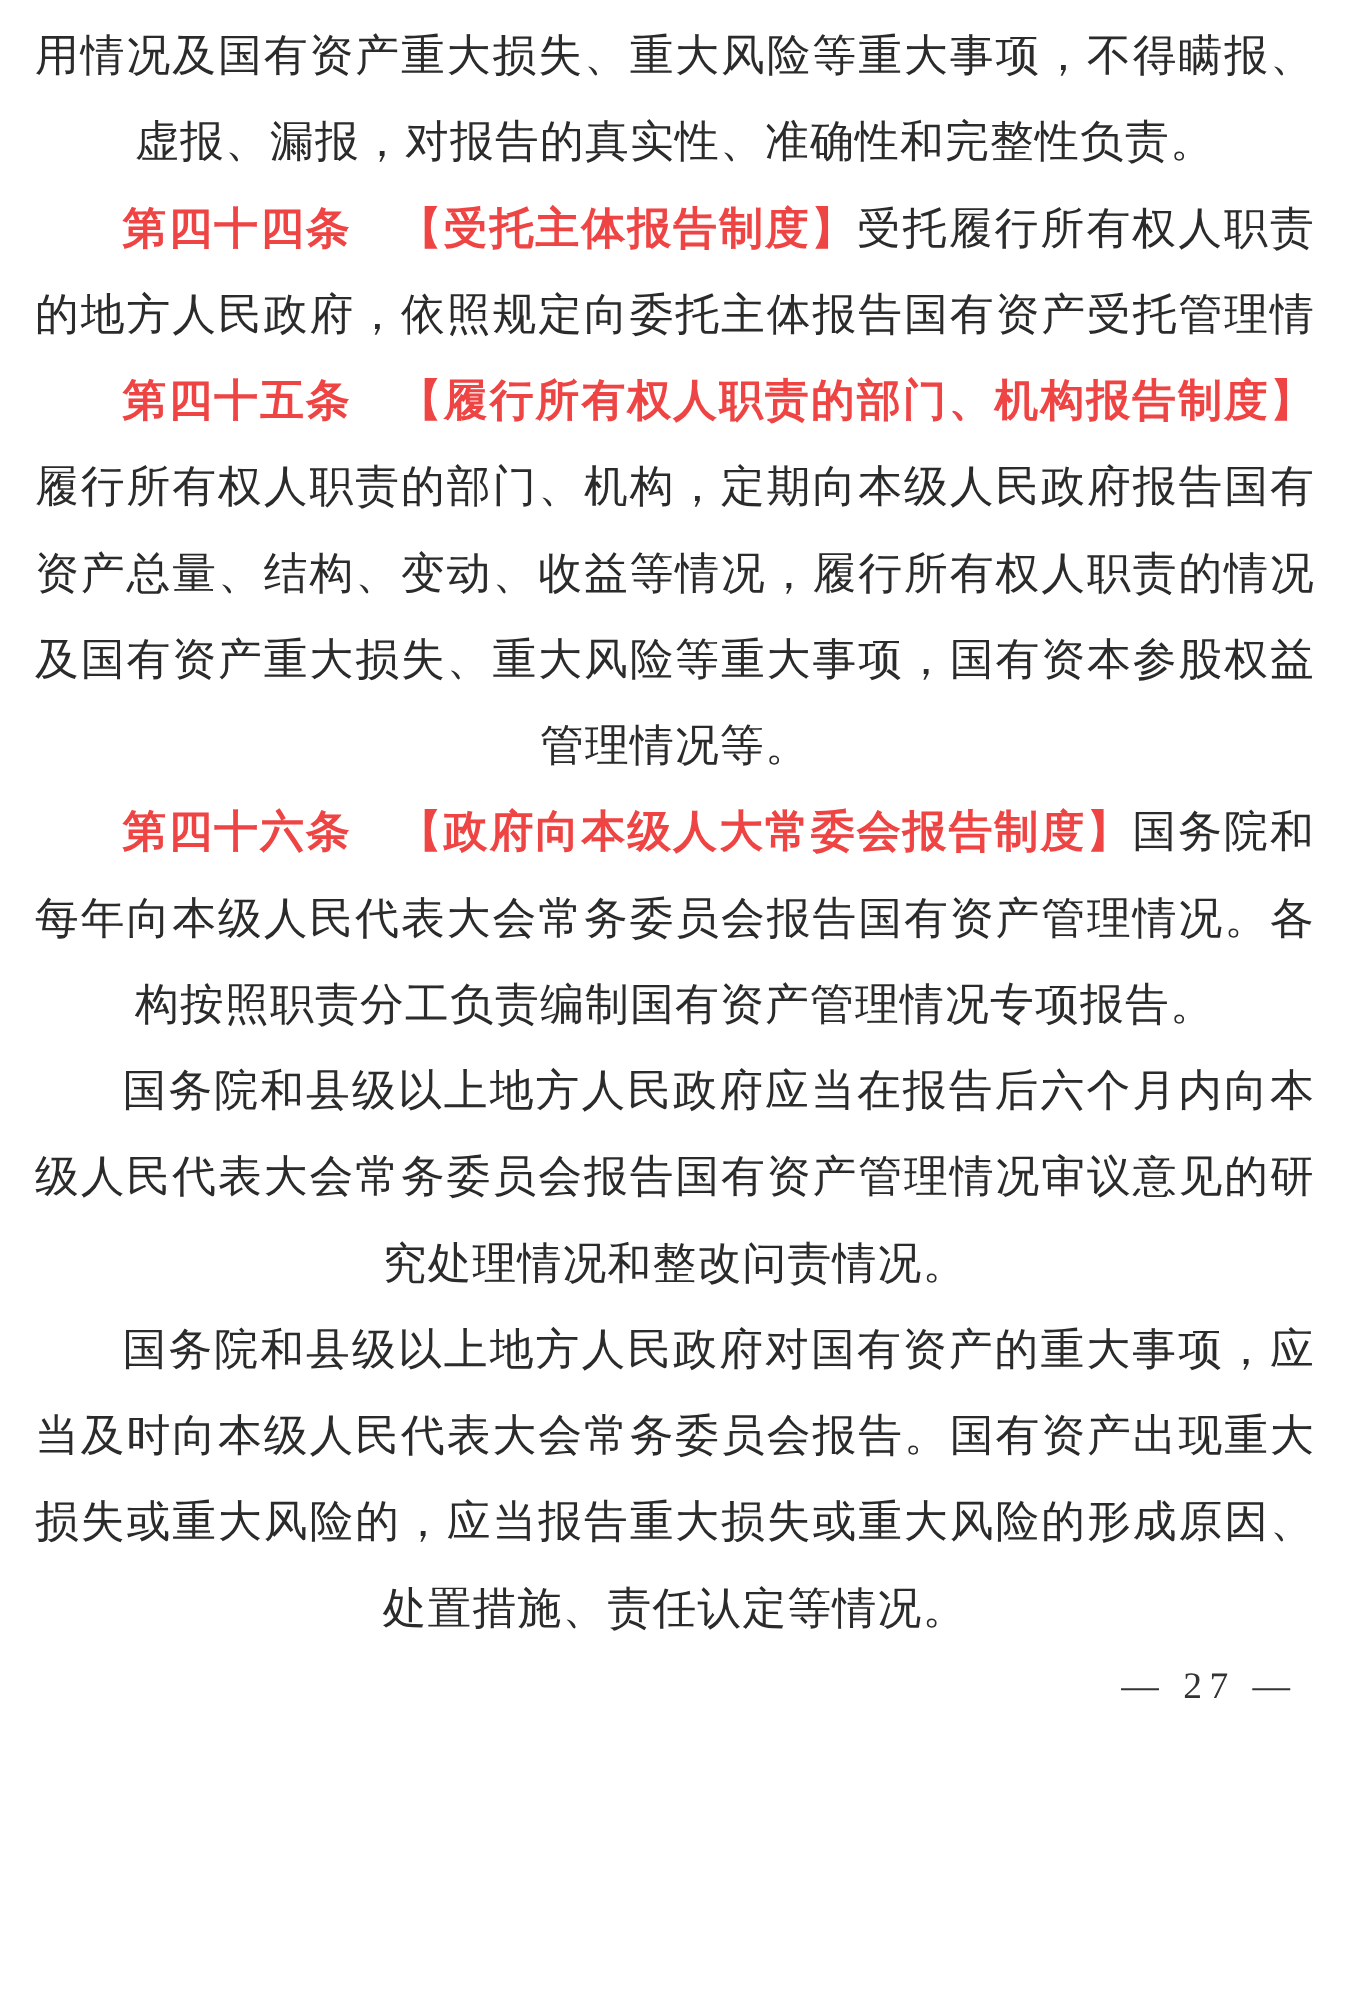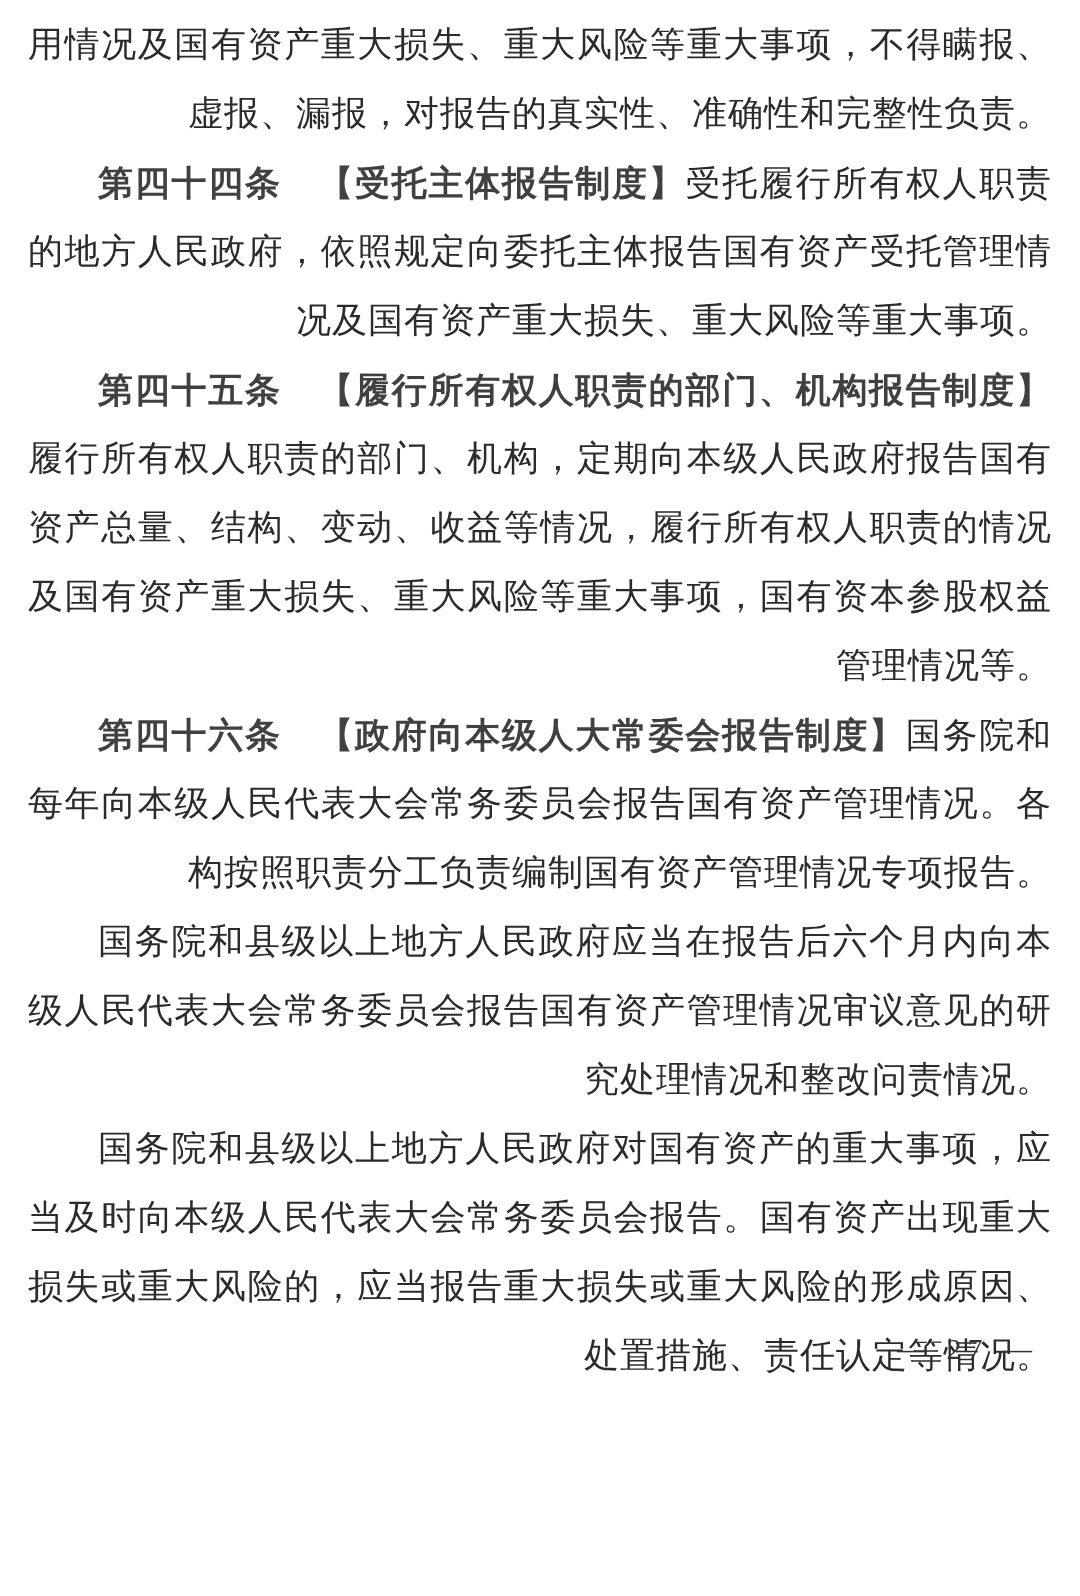--- a/index.html
+++ b/index.html
@@ -21,39 +21,39 @@
     top: 10px;
     left: 28px;
     width: 1024px;
   }
   .line {
     font-size: 35px;
     line-height: 69px;
     height: 69px;
     letter-spacing: 1px;
     white-space: nowrap;
-    text-align: right;
+    text-align: center;
     color: #2b2b2b;
   }
   .line.j {
     white-space: normal;
     text-align: justify;
     text-align-last: justify;
   }
   .line.ind {
     text-indent: 70px;
   }
   .seg-body {
     font-family: "Liberation Serif", "DejaVu Serif", serif;
     font-weight: 400;
   }
   .seg-heading {
     font-family: "Liberation Sans", "DejaVu Sans", sans-serif;
     font-weight: 900;
-    color: #404040;
+    color: #ef4444;
   }
   .footer {
     position: absolute;
     right: 42px;
     bottom: 26px;
     font-size: 30px;
     letter-spacing: 6px;
     color: #333333;
     font-family: "Liberation Serif", "DejaVu Serif", serif;
     text-align: center;
@@ -61,21 +61,20 @@
 </style>
 </head>
 <body>
 
 <div class="page">
   <div class="text-block">
       <div class="line j"><span class="seg-body">用情况及国有资产重大损失、重大风险等重大事项，不得瞒报、</span></div>
       <div class="line"><span class="seg-body">虚报、漏报，对报告的真实性、准确性和完整性负责。</span></div>
       <div class="line j ind"><span class="seg-heading">第四十四条　【受托主体报告制度】</span><span class="seg-body">受托履行所有权人职责</span></div>
       <div class="line j"><span class="seg-body">的地方人民政府，依照规定向委托主体报告国有资产受托管理情</span></div>
-      <div class="line"><span class="seg-body">况及国有资产重大损失、重大风险等重大事项。</span></div>
       <div class="line j ind"><span class="seg-heading">第四十五条　【履行所有权人职责的部门、机构报告制度】</span></div>
       <div class="line j"><span class="seg-body">履行所有权人职责的部门、机构，定期向本级人民政府报告国有</span></div>
       <div class="line j"><span class="seg-body">资产总量、结构、变动、收益等情况，履行所有权人职责的情况</span></div>
       <div class="line j"><span class="seg-body">及国有资产重大损失、重大风险等重大事项，国有资本参股权益</span></div>
       <div class="line"><span class="seg-body">管理情况等。</span></div>
       <div class="line j ind"><span class="seg-heading">第四十六条　【政府向本级人大常委会报告制度】</span><span class="seg-body">国务院和</span></div>
       <div class="line j"><span class="seg-body">每年向本级人民代表大会常务委员会报告国有资产管理情况。各</span></div>
       <div class="line"><span class="seg-body">构按照职责分工负责编制国有资产管理情况专项报告。</span></div>
       <div class="line j ind"><span class="seg-body">国务院和县级以上地方人民政府应当在报告后六个月内向本</span></div>
       <div class="line j"><span class="seg-body">级人民代表大会常务委员会报告国有资产管理情况审议意见的研</span></div>

